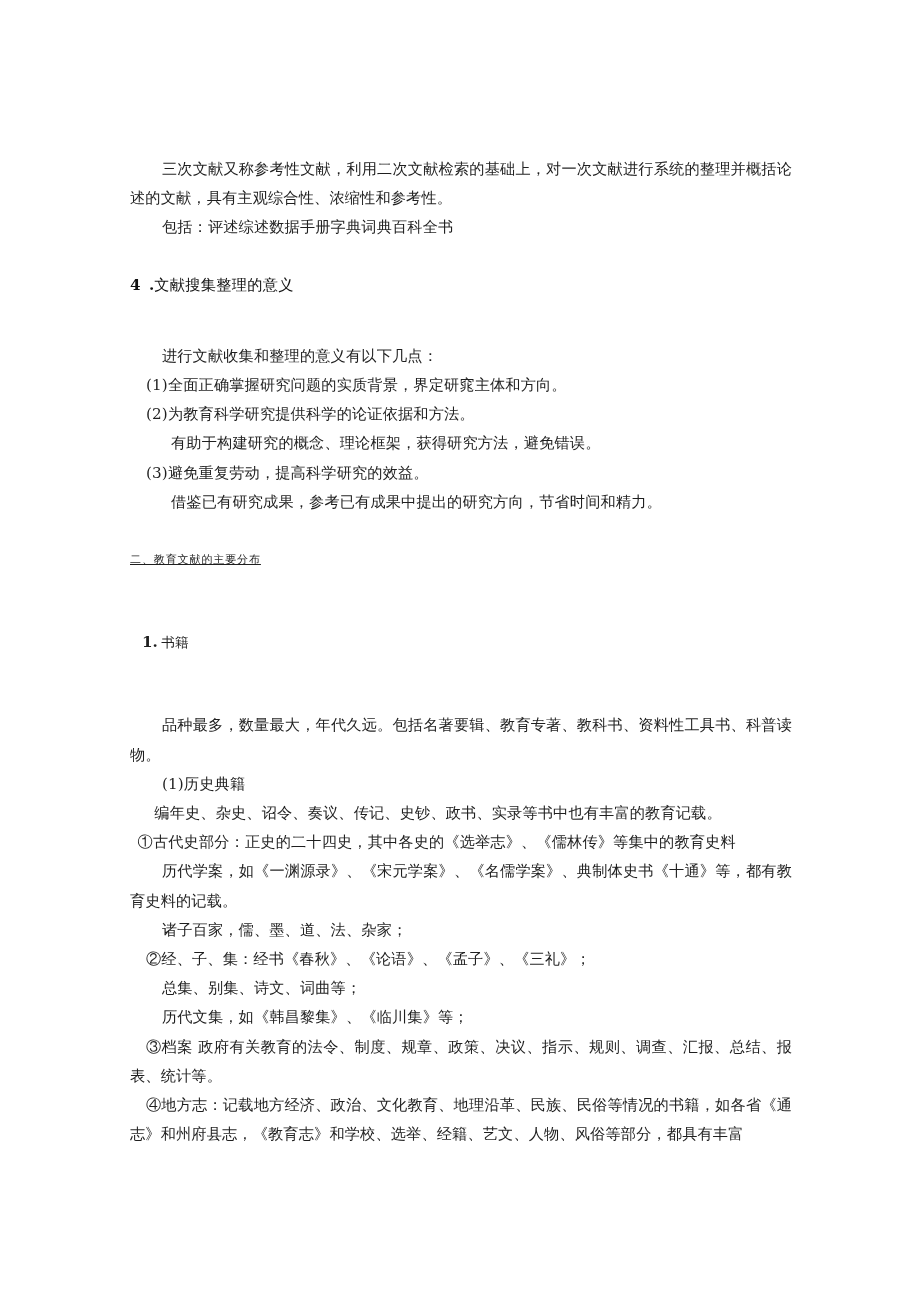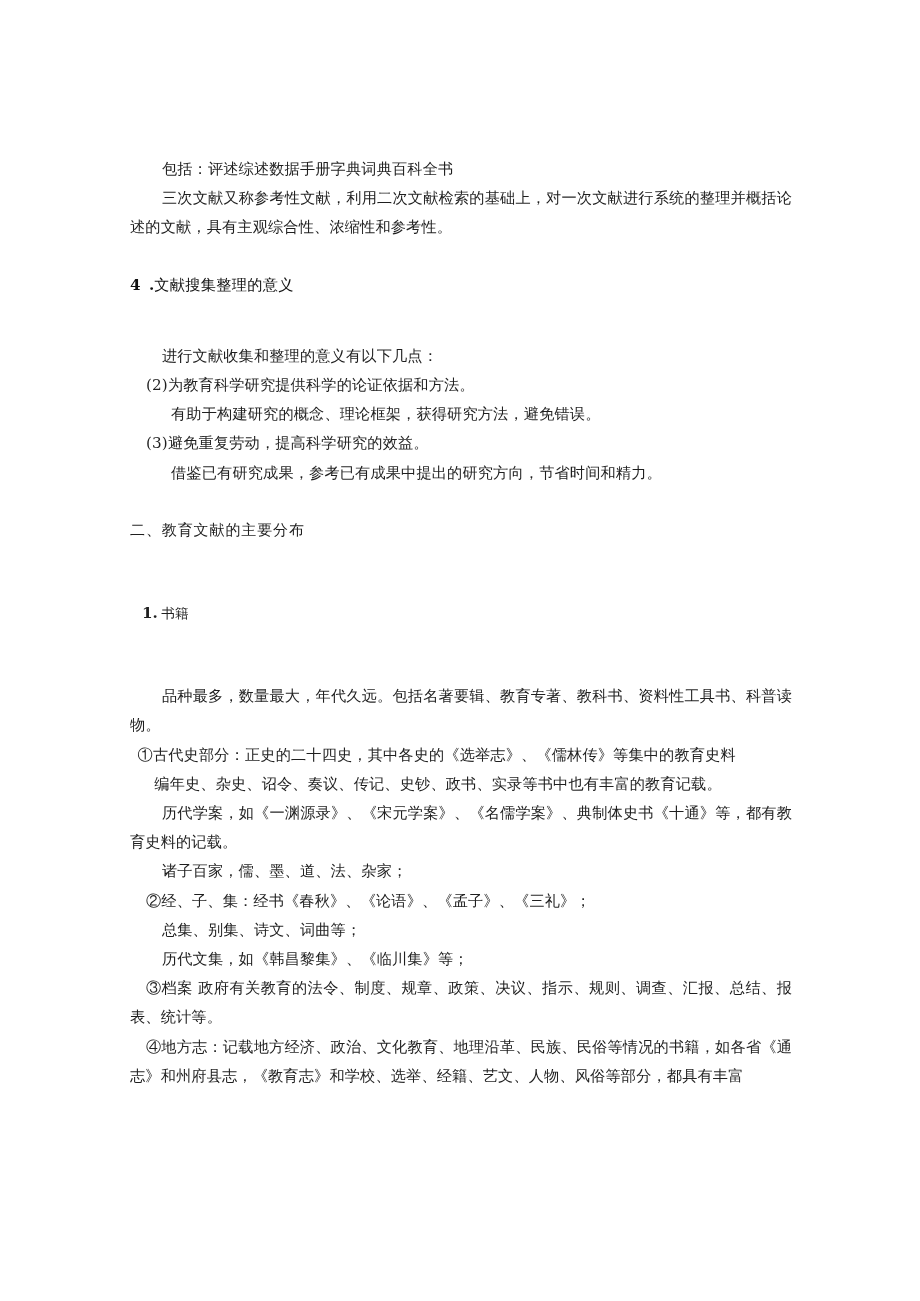--- a/index.html
+++ b/index.html
@@ -78,57 +78,59 @@
   }
   .heading-num .num {
     font-weight: bold;
     font-family: "DejaVu Serif", "Liberation Serif", serif;
   }
   .heading-num .txt {
     font-weight: normal;
     letter-spacing: 0.3px;
   }
   .heading-sec {
-    font-size: 15px;
+    font-size: 11px;
     line-height: 29.2px;
     margin: 0;
     letter-spacing: 0.9px;
     color: #1f1f1f;
+    text-decoration: underline;
   }
   .heading-sub {
     font-size: 15.2px;
     line-height: 29.2px;
     margin: 12px;
     color: #1f1f1f;
   }
   .heading-sub .num { font-weight: bold; }
   .heading-sub .txt { font-size: 13.6px; letter-spacing: 0.2px; }
   .gap-md { height: 28px; }
   .gap-lg { height: 42px; }
 </style>
 </head>
 <body>
 
 <div class="page">
   <div class="content">
 
+    <p class="line para">三次文献又称参考性文献，利用二次文献检索的基础上，对一次文献进行系统的整理并概括论述的文献，具有主观综合性、浓缩性和参考性。</p>
+
     <p class="line para">包括：评述综述数据手册字典词典百科全书</p>
-
-    <p class="line para">三次文献又称参考性文献，利用二次文献检索的基础上，对一次文献进行系统的整理并概括论述的文献，具有主观综合性、浓缩性和参考性。</p>
 
     <div class="gap-md"></div>
 
     <p class="heading-num ind-2">
       <span class="num">4</span><span class="num" style="padding-left:0.55em">.</span><span class="txt">文献搜集整理的意义</span>
     </p>
 
     <div class="gap-lg"></div>
 
     <p class="line para">进行文献收集和整理的意义有以下几点：</p>
 
+    <p class="line hang-1">(1)全面正确掌握研究问题的实质背景，界定研窕主体和方向。</p>
 
 
     <p class="line hang-1">(2)为教育科学研究提供科学的论证依据和方法。</p>
 
     <p class="line ind-25 para-0">有助于构建研究的概念、理论框架，获得研究方法，避免错误。</p>
 
     <p class="line hang-1">(3)避免重复劳动，提高科学研究的效益。</p>
 
     <p class="line ind-25 para-0">借鉴已有研究成果，参考已有成果中提出的研究方向，节省时间和精力。</p>
 
@@ -139,24 +141,25 @@
     <div class="gap-lg"></div>
 
     <p class="heading-sub ind-2">
       <span class="num">1.</span><span class="txt" style="padding-left:0.25em">书籍</span>
     </p>
 
     <div class="gap-lg"></div>
 
     <p class="line para">品种最多，数量最大，年代久远。包括名著要辑、教育专著、教科书、资料性工具书、科普读物。</p>
 
+    <p class="line ind-2 para-0">(1)历史典籍</p>
+
+    <p class="line ind-15 para-0">编年史、杂史、诏令、奏议、传记、史钞、政书、实录等书中也有丰富的教育记载。</p>
 
     <p class="line ind-05 para-0">①古代史部分：正史的二十四史，其中各史的《选举志》、《儒林传》等集中的教育史料</p>
-
-    <p class="line ind-15 para-0">编年史、杂史、诏令、奏议、传记、史钞、政书、实录等书中也有丰富的教育记载。</p>
 
     <p class="line hang-2">历代学案，如《一渊源录》、《宋元学案》、《名儒学案》、典制体史书《十通》等，都有教育史料的记载。</p>
 
     <p class="line ind-2 para-0">诸子百家，儒、墨、道、法、杂家；</p>
 
     <p class="line ind-1 para-0">②经、子、集：经书《春秋》、《论语》、《孟子》、《三礼》；</p>
 
     <p class="line ind-2 para-0">总集、别集、诗文、词曲等；</p>
 
     <p class="line ind-2 para-0">历代文集，如《韩昌黎集》、《临川集》等；</p>

